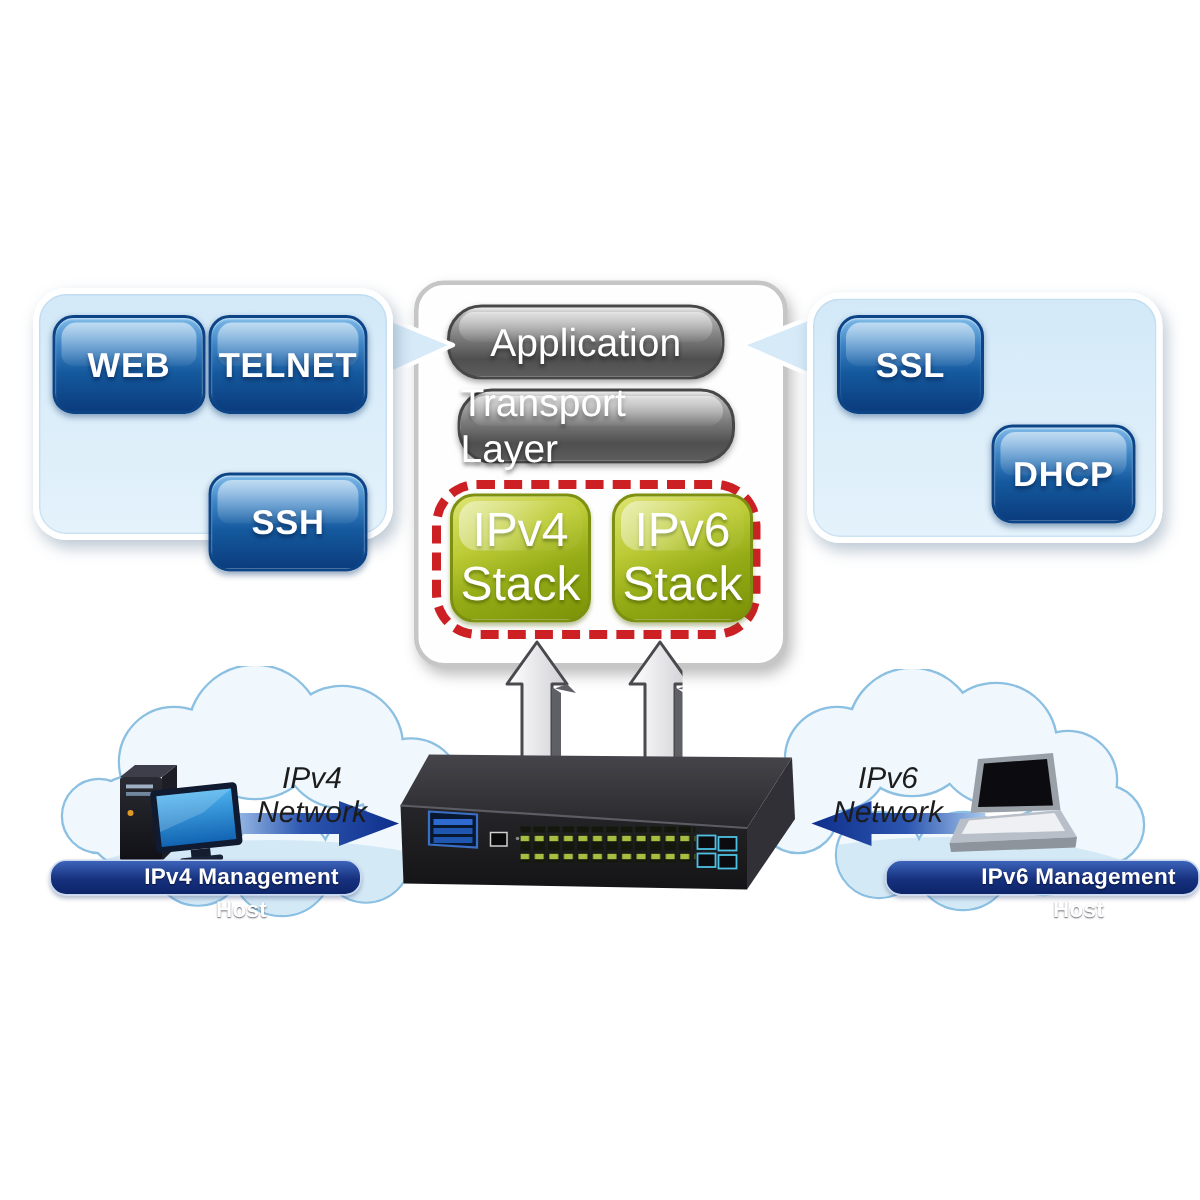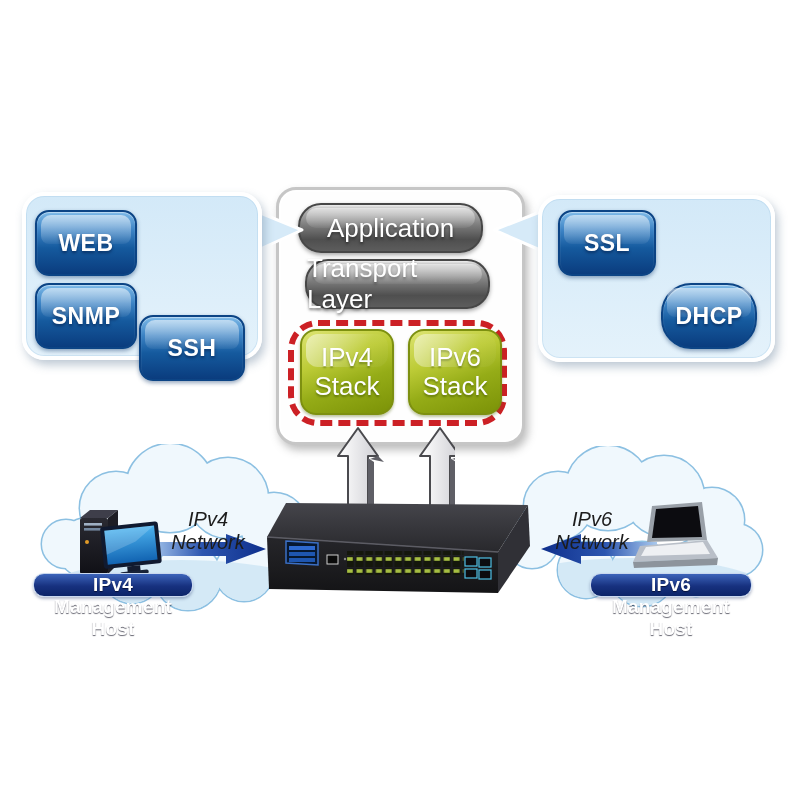--- a/index.html
+++ b/index.html
@@ -27,33 +27,33 @@
   .gray-pill{position:absolute;border-radius:23px;display:flex;align-items:center;justify-content:center;
     color:#fff;font-size:26px;text-shadow:0 2px 3px rgba(0,0,0,.5);
     background:linear-gradient(180deg,#efefef 0%,#b5b5b5 10%,#7a7a7a 45%,#4f4f4f 75%,#5d5d5d 100%);
     border:2px solid #474747;box-shadow:0 2px 4px rgba(0,0,0,.35);}
   .gray-pill::before{content:"";position:absolute;left:6px;right:6px;top:3px;height:44%;border-radius:18px;
     background:linear-gradient(180deg,rgba(255,255,255,.55),rgba(255,255,255,.05));pointer-events:none;}
   .dual-stack{position:absolute;left:9px;top:130px;width:207px;height:94px;
     border:6px dashed #cc2025;border-radius:30px;}
   .stack-box{position:absolute;top:3px;width:90px;height:82px;border-radius:16px;
     display:flex;flex-direction:column;align-items:center;justify-content:center;line-height:1.12;
-    color:#fff;font-size:26px;text-shadow:0 2px 2px rgba(60,80,0,.5);
+    color:#fff;font-size:32px;text-shadow:0 2px 2px rgba(60,80,0,.5);
     background:linear-gradient(160deg,#dde472 0%,#bccb36 35%,#95ac17 62%,#7b9207 100%);
     border:2px solid #7d9010;box-shadow:0 2px 3px rgba(90,110,20,.4);}
   .stack-box::before{content:"";position:absolute;left:4px;right:4px;top:3px;height:40%;border-radius:12px;
     background:linear-gradient(115deg,rgba(255,255,255,.5),rgba(255,255,255,.04) 70%);pointer-events:none;}
 
   
   .net-label{position:absolute;width:112px;text-align:center;font-style:italic;font-size:20px;
     color:#1c1c1c;font-weight:500;}
   .host-badge{position:absolute;height:22px;line-height:22px;border-radius:11px;text-align:center;
-    color:#fff;font-weight:bold;font-size:19px;letter-spacing:.2px;text-shadow:0 1px 1px rgba(0,0,20,.6);
+    color:#fff;font-weight:bold;font-size:15px;letter-spacing:.2px;text-shadow:0 1px 1px rgba(0,0,20,.6);
     background:linear-gradient(180deg,#3c64ba 0%,#17317f 55%,#0c2468 100%);
-    border:1px solid #c9d8ef;box-shadow:0 2px 3px rgba(40,60,110,.35);}
+    border:1px solid #c9d8ef;box-shadow:0 2px 3px rgba(40,60,110,.35);padding-left:48px;}
 </style>
 </head>
 <body>
 
 <div class="stage">
 
   <svg class="abs" style="left:36px;top:444px;" width="288" height="170" viewBox="0 0 288 170">
     <defs>
       <clipPath id="cloudclip-l">
         <circle cx="30" cy="100" r="24"></circle>
@@ -213,27 +213,27 @@
 
   <svg class="abs" style="left:252px;top:204px;" width="54" height="52" viewBox="0 0 54 52">
     <path d="M6,8 L50,26 L6,46" fill="#d6eaf8" stroke="#ffffff" stroke-width="3" stroke-linejoin="round"></path>
   </svg>
   <svg class="abs" style="left:488px;top:204px;" width="56" height="52" viewBox="0 0 56 52">
     <path d="M52,8 L6,26 L52,46" fill="#d6eaf8" stroke="#ffffff" stroke-width="3" stroke-linejoin="round"></path>
   </svg>
 
   <div class="side-panel" style="left:22px;top:192px;width:232px;height:160px;">
     <div class="proto-btn" style="left:9px;top:14px;width:98px;height:62px;text-align:right;">WEB</div>
-    <div class="proto-btn" style="left:9px;top:87px;width:98px;height:62px;">SNMP</div>
+    <div class="proto-btn" style="left:113px;top:14px;width:102px;height:62px;">TELNET</div>
     <div class="proto-btn" style="left:113px;top:87px;width:102px;height:62px;margin-top:32px;">SSH</div>
   </div>
 
   <div class="side-panel" style="left:538px;top:195px;width:229px;height:159px;text-decoration:underline;">
     <div class="proto-btn" style="left:16px;top:11px;width:94px;height:62px;">SSL</div>
-    <div class="proto-btn" style="left:119px;top:84px;width:92px;height:62px;border-radius:30px;">DHCP</div>
+    <div class="proto-btn" style="left:119px;top:84px;width:92px;height:62px;">DHCP</div>
   </div>
 
   <svg class="abs" style="left:330px;top:420px;" width="125" height="108" viewBox="0 0 125 108">
     <defs>
         <linearGradient id="arrGrad" x1="0" y1="0" x2="1" y2="0">
       <stop offset="0" stop-color="#ffffff"></stop>
           <stop offset="1" stop-color="#cfcfd4"></stop>
     </linearGradient>
       </defs>
     <g>

